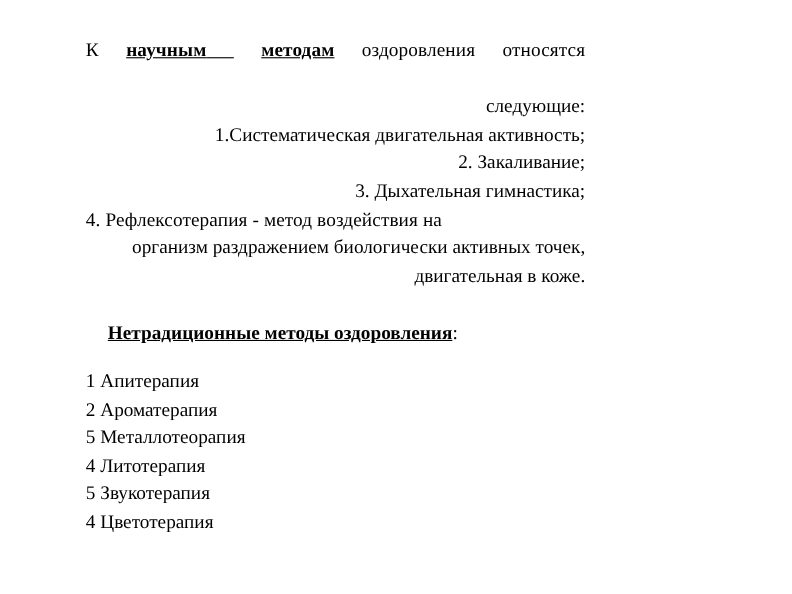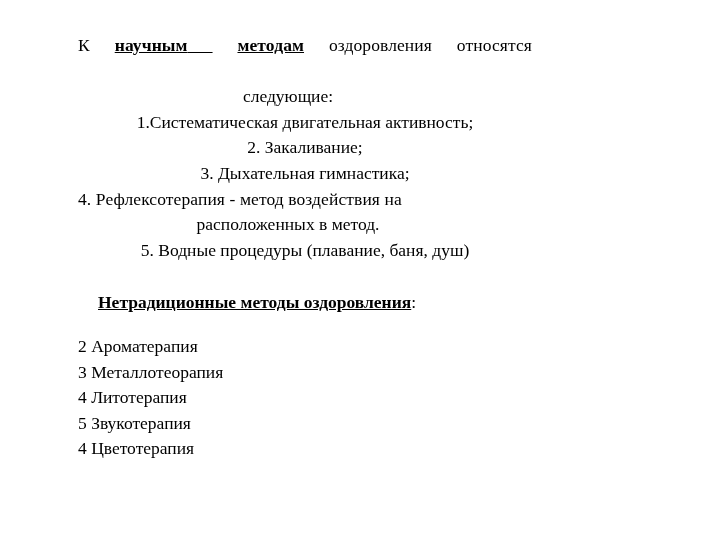--- a/index.html
+++ b/index.html
@@ -50,21 +50,21 @@
     content: "";
     display: inline-block;
     width: 100%;
   }
 
   .line {
     font-size: 17.5px;
     line-height: 25.6px;
     margin: 0;
     white-space: pre;
-    text-align: center;
+    text-align: right;
   }
 
   .indent-num {
     padding-left: 34px;
   }
 
   .emph {
     font-weight: bold;
     text-decoration: underline;
     text-underline-offset: 1px;
@@ -118,30 +118,31 @@
     <div class="para justify-all"><span style="display:inline-block;width:34px"></span><span>К</span><span>&nbsp;</span><span class="emph-trail">научным</span><span class="emph-trail">&nbsp;</span><span>&nbsp;</span><span class="emph">методам</span>
       <span>оздоровления относятся</span></div>
 
     <div class="line">следующие:</div>
 
     <div class="line indent-num">1.Систематическая двигательная активность;</div>
     <div class="line indent-num">2. Закаливание;</div>
     <div class="line indent-num">3. Дыхательная гимнастика;</div>
 
     <div class="para"><span style="display:inline-block;width:34px"></span><span>4. Рефлексотерапия - метод воздействия на</span></div>
-    <div class="line">расположенных в метод.</div>
+    <div class="line">организм раздражением биологически активных точек,</div>
+    <div class="line">двигательная в коже.</div>
 
-    <div class="line indent-num">5. Водные процедуры (плавание, баня, душ)</div>
 
     <div class="heading-block">
       <div class="heading"><span class="heading-text">Нетрадиционные методы оздоровления</span><span class="heading-colon">:</span></div>
 
       <ul class="list2">
+        <li>1 Апитерапия</li>
         <li>2 Ароматерапия</li>
-        <li>3 Металлотеорапия</li>
+        <li>5 Металлотеорапия</li>
         <li>4 Литотерапия</li>
         <li>5 Звукотерапия</li>
         <li>4 Цветотерапия</li>
       </ul>
     </div>
 
   </div>
 </div>
 
 </body></html>

